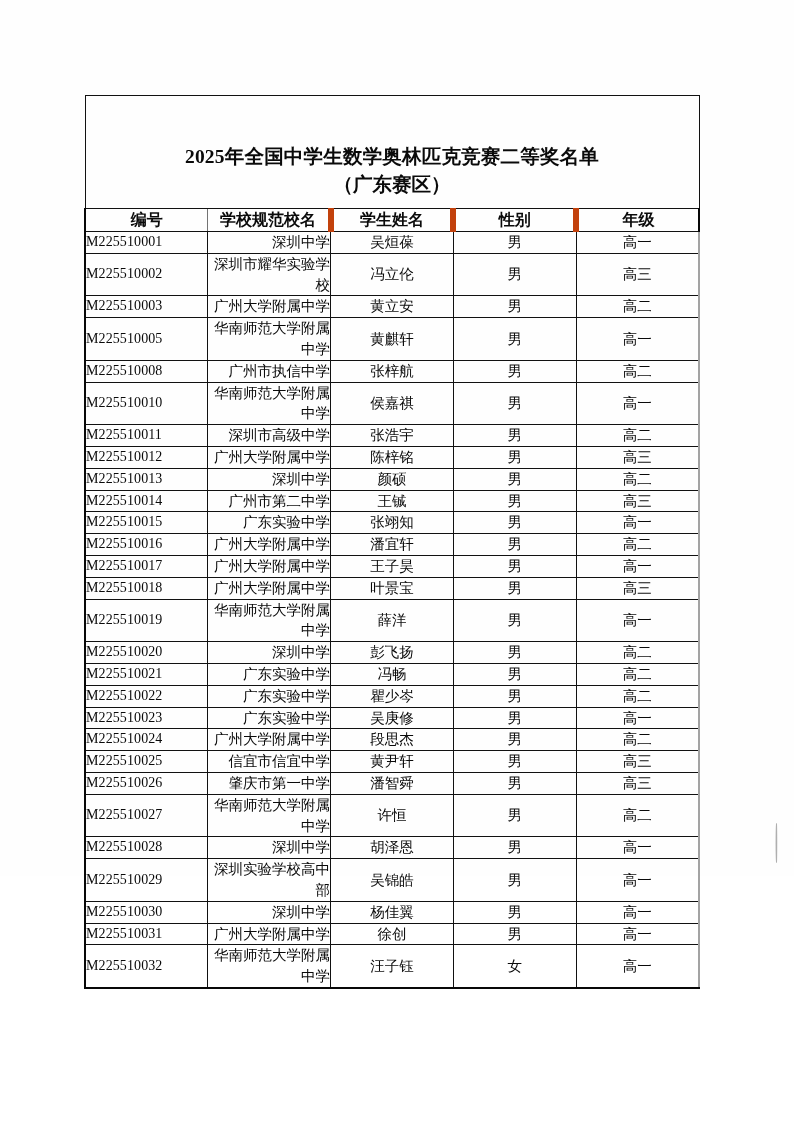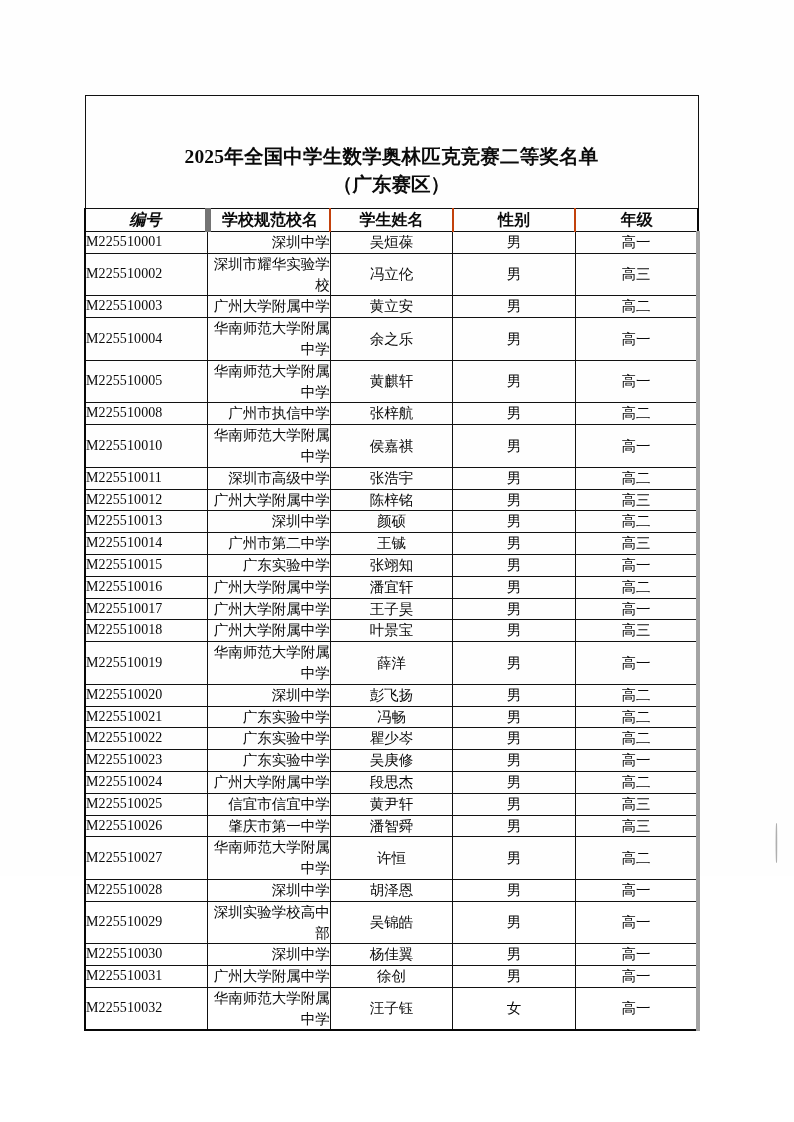--- a/index.html
+++ b/index.html
@@ -61,26 +61,25 @@
     height: 22px;
     font-size: 16px;
     font-weight: bold;
     text-align: center;
     border-left: 2px solid #080808;
     border-right: 2px solid #080808;
     border-bottom: 2px solid #080808;
   }
   thead th.mid {
     border-left: 1px solid #111111;
-    border-right: 2px solid #c2410c;
+    border-right: 6px solid #c2410c;
   }
   thead th.first {
     border-left: 2px solid #080808;
-    border-right: 6px solid #737373;
-    font-style: italic;
+    border-right: 1px solid #737373;
   }
   thead th.last {
     border-right: 2px solid #080808;
     border-left: 1px solid #111111;
   }
   tbody tr {
     height: 20.8px;
   }
   tbody td {
     font-size: 14.5px;
@@ -104,21 +103,21 @@
     width: 84px;
     text-align: center;
   }
   td.c-gender {
     width: 68px;
     text-align: center;
   }
   td.c-grade {
     width: 64px;
     text-align: center;
-    border-right: 4px solid #a3a3a3;
+    border-right: 2px solid #a3a3a3;
   }
   tbody tr:last-child td {
     border-bottom: 2px solid #080808;
   }
   th.h-id { width: 113px; }
   th.h-school { width: 271px; }
   th.h-name { width: 84px; }
   th.h-gender { width: 68px; }
   th.h-grade { width: 64px; border-radius: 9px; }
   .scan-mark {
@@ -168,27 +167,20 @@
           <td class="c-grade">高三</td>
         </tr>
         <tr>
           <td class="c-id">M225510003</td>
           <td class="c-school">广州大学附属中学</td>
           <td class="c-name">黄立安</td>
           <td class="c-gender">男</td>
           <td class="c-grade">高二</td>
         </tr>
         <tr>
-          <td class="c-id">M225510004</td>
-          <td class="c-school">华南师范大学附属中学</td>
-          <td class="c-name">余之乐</td>
-          <td class="c-gender">男</td>
-          <td class="c-grade">高一</td>
-        </tr>
-        <tr>
           <td class="c-id">M225510005</td>
           <td class="c-school">华南师范大学附属中学</td>
           <td class="c-name">黄麒轩</td>
           <td class="c-gender">男</td>
           <td class="c-grade">高一</td>
         </tr>
         <tr>
           <td class="c-id">M225510008</td>
           <td class="c-school">广州市执信中学</td>
           <td class="c-name">张梓航</td>

